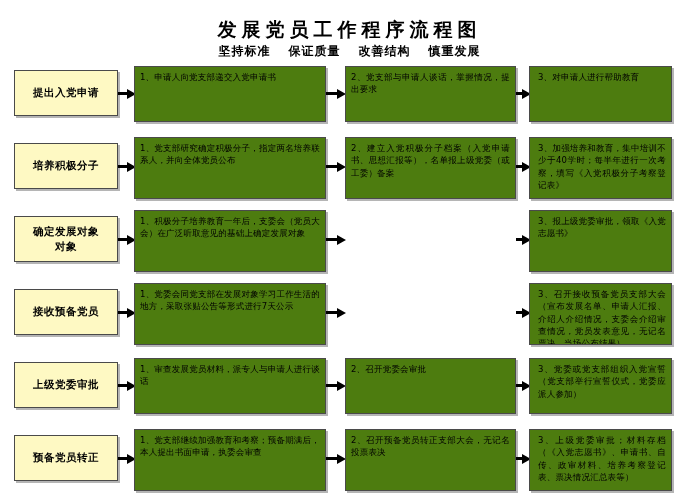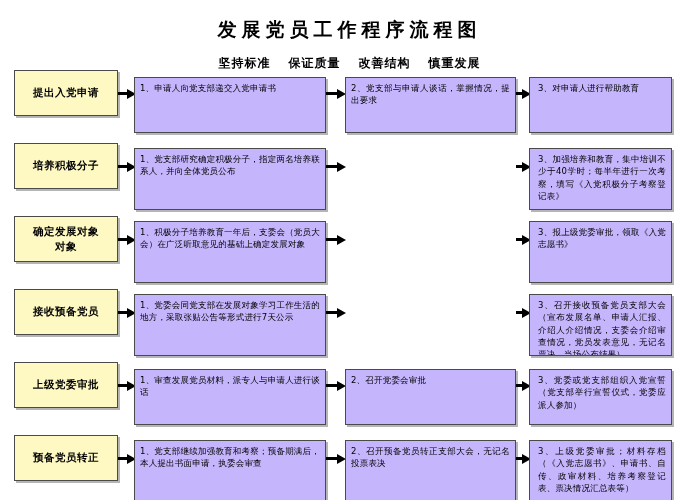--- a/index.html
+++ b/index.html
@@ -29,21 +29,21 @@
     text-align: center;
   }
   .doc-title {
     font-size: 19px;
     font-weight: bold;
     letter-spacing: 5px;
     font-family: "DejaVu Serif", "Liberation Serif", serif;
     line-height: 1.2;
   }
   .doc-subtitle {
-    margin-top: 14px;
+    margin-top: 2px;
     font-size: 12px;
     font-weight: bold;
     letter-spacing: 1px;
     font-family: "DejaVu Sans", "Liberation Sans", sans-serif;
   }
   .doc-subtitle span { margin: 0 9px; }
 
   
   .flow {
     position: absolute;
@@ -75,24 +75,23 @@
     text-align: center;
   }
   .stage-label {
     font-size: 10.5px;
     font-weight: bold;
     line-height: 1.45;
     letter-spacing: 0.5px;
     white-space: pre-line;
   }
   .step-box {
-    background: #c4b5fd;
+    background: #4d7c0f;
     padding: 4px 5px 3px 5px;
     overflow: hidden;
-    margin-top: 11px;
   }
   .step-text {
     font-size: 8.5px;
     line-height: 1.45;
     letter-spacing: 0.2px;
     word-break: break-all;
     text-align: justify;
   }
   .c1 { left: 134px; top: 4px; width: 192px; height: 56px; }
   .c2 { left: 345px; top: 4px; width: 171px; height: 56px; }
@@ -174,20 +173,23 @@
           <div class="shaft"></div>
           <div class="head"></div>
         </div>
       <div class="step-box c1">
         <div class="step-text">1、党支部研究确定积极分子，指定两名培养联系人，并向全体党员公布</div>
       </div>
       <div class="arrow a1">
           <div class="shaft"></div>
           <div class="head"></div>
         </div>
+      <div class="step-box c2">
+        <div class="step-text">2、建立入党积极分子档案（入党申请书、思想汇报等），名单报上级党委（或工委）备案</div>
+      </div>
       <div class="arrow a2">
           <div class="shaft"></div>
           <div class="head"></div>
         </div>
       <div class="step-box c3">
         <div class="step-text">3、加强培养和教育，集中培训不少于40学时；每半年进行一次考察，填写《入党积极分子考察登记表》</div>
       </div>
     </div>
 
     <div class="flow-row tall">

